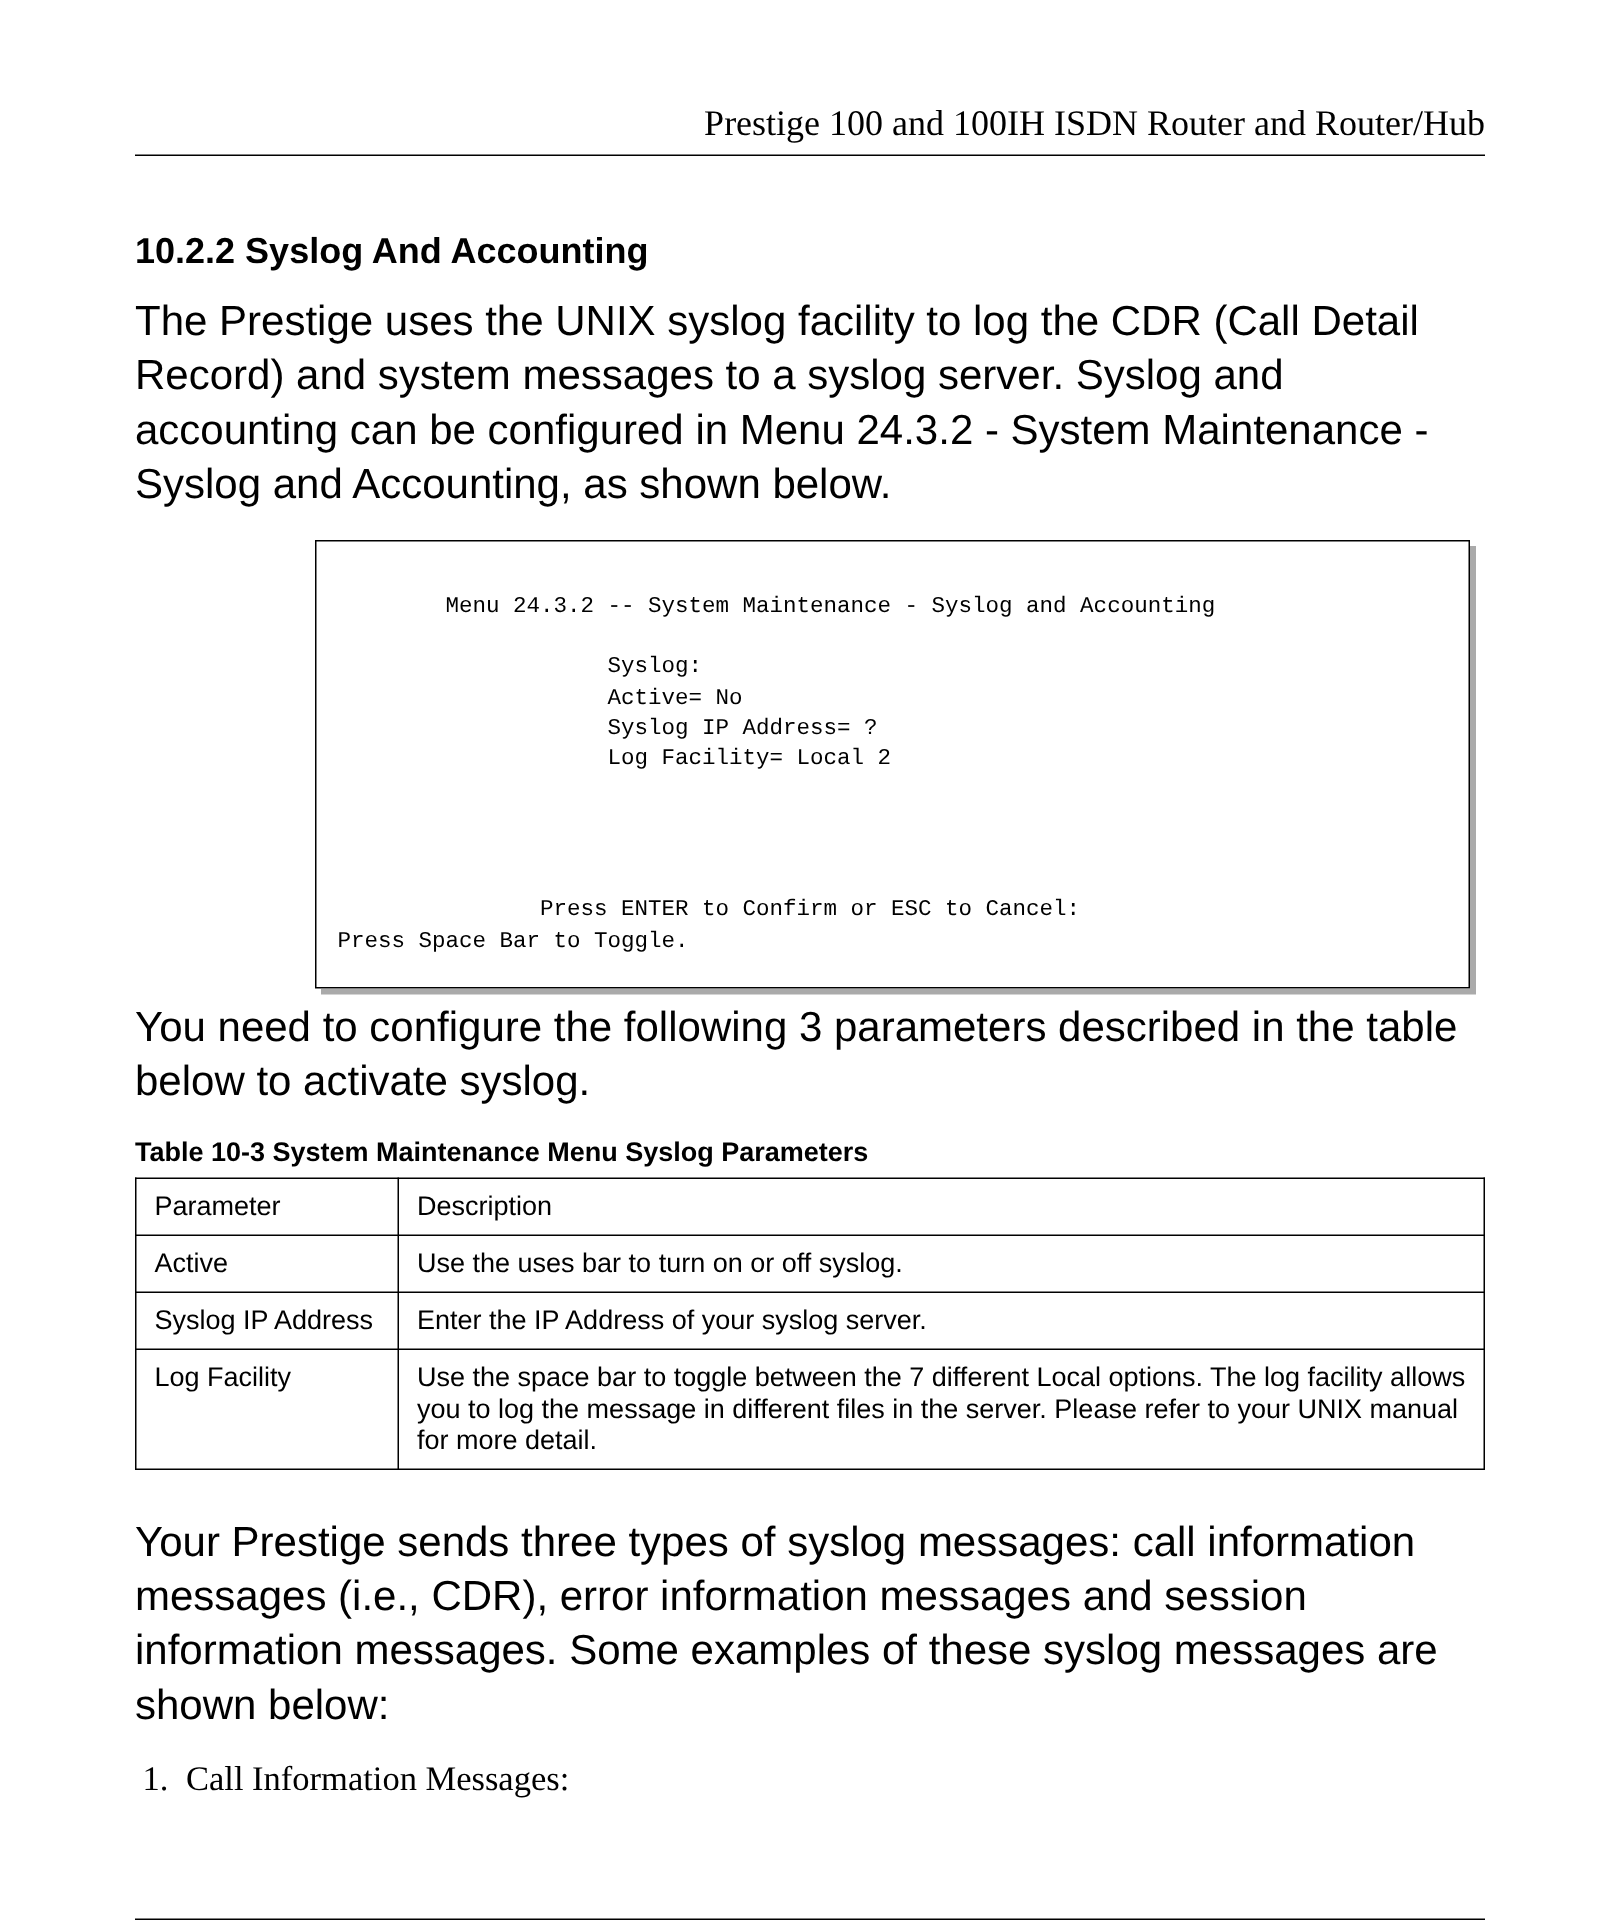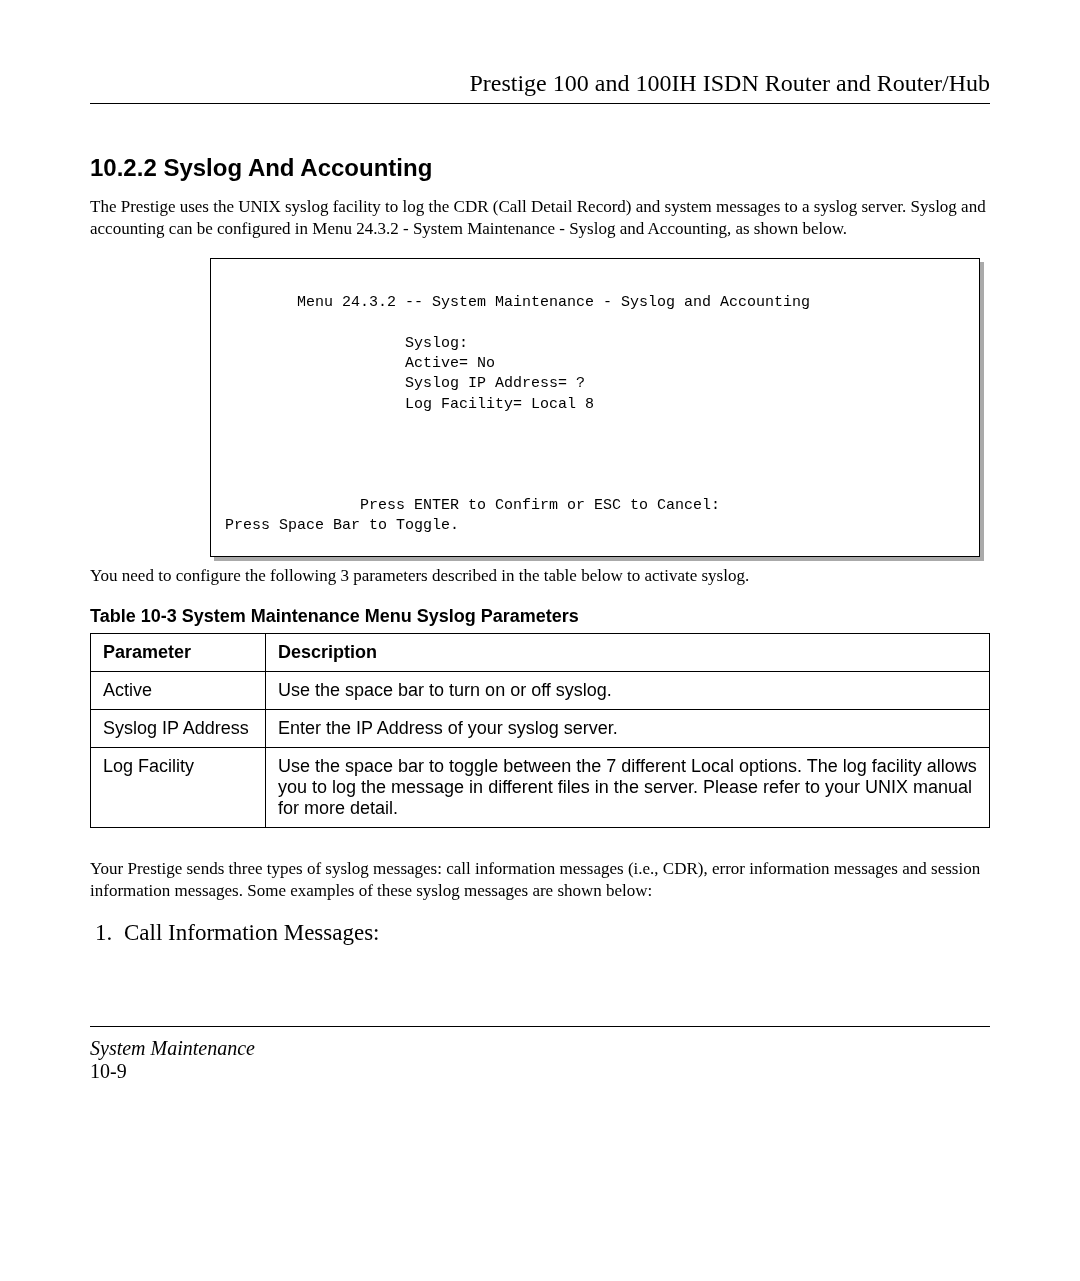--- a/index.html
+++ b/index.html
@@ -22,22 +22,22 @@
       padding-bottom: 6px;
       margin-bottom: 50px;
     }
     h2.section-heading {
       font-family: Arial, Helvetica, sans-serif;
       font-weight: bold;
       font-size: 24px;
       margin: 0 0 14px 0;
     }
     p.body-text {
-      font-family: Liberation Serif, serif;
-      font-size: 17px;
+      font-family: Liberation Sans, sans-serif;
+      font-size: 28px;
       line-height: 1.3;
       margin: 0 0 18px 0;
     }
     .terminal-wrap {
       margin-left: 120px;
       margin-right: 10px;
       margin-top: 8px;
       margin-bottom: 8px;
     }
     .terminal {
@@ -71,21 +71,21 @@
     }
     table.params th, table.params td {
       border: 1.5px solid #000;
       padding: 8px 12px;
       font-family: Arial, Helvetica, sans-serif;
       font-size: 18px;
       text-align: left;
       vertical-align: top;
     }
     table.params th {
-      font-weight: bold;
+      font-weight: normal;
     }
     table.params td.param-name {
       white-space: nowrap;
       width: 150px;
     }
     ol.numbered {
       font-family: "Times New Roman", Times, serif;
       font-size: 23px;
       margin: 0 0 40px 0;
       padding-left: 28px;
@@ -123,21 +123,21 @@
 
   <p class="body-text">The Prestige uses the UNIX syslog facility to log the CDR (Call Detail Record) and system messages to a syslog server. Syslog and accounting can be configured in Menu 24.3.2 - System Maintenance - Syslog and Accounting, as shown below.</p>
 
   <div class="terminal-wrap">
     <div class="terminal">
 <span>        Menu 24.3.2 -- System Maintenance - Syslog and Accounting</span>
 
 <span>                    Syslog:</span>
 <span>                    Active= No</span>
 <span>                    Syslog IP Address= ?</span>
-<span>                    Log Facility= Local 8</span>
+<span>                    Log Facility= Local 2</span>
 
 
 
 
 <span>               Press ENTER to Confirm or ESC to Cancel:</span>
 <span>Press Space Bar to Toggle.</span>
 </div>
   </div>
 
 
@@ -148,21 +148,21 @@
   <table class="params">
     <thead>
       <tr>
         <th>Parameter</th>
         <th>Description</th>
       </tr>
     </thead>
     <tbody>
       <tr>
         <td class="param-name">Active</td>
-        <td>Use the space bar to turn on or off syslog.</td>
+        <td>Use the uses bar to turn on or off syslog.</td>
       </tr>
       <tr>
         <td class="param-name">Syslog IP Address</td>
         <td>Enter the IP Address of your syslog server.</td>
       </tr>
       <tr>
         <td class="param-name">Log Facility</td>
         <td>Use the space bar to toggle between the 7 different Local options. The log facility allows you to log the message in different files in the server. Please refer to your UNIX manual for more detail.</td>
       </tr>
     </tbody>

